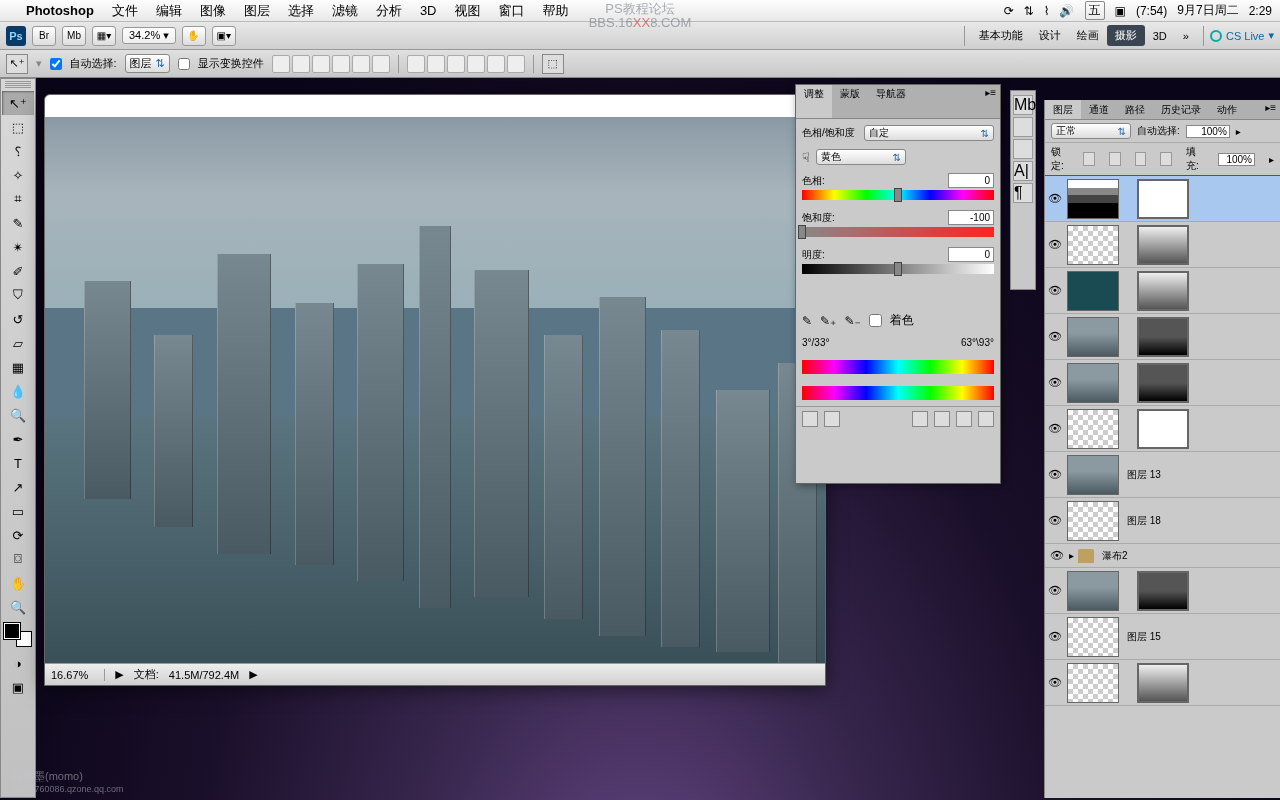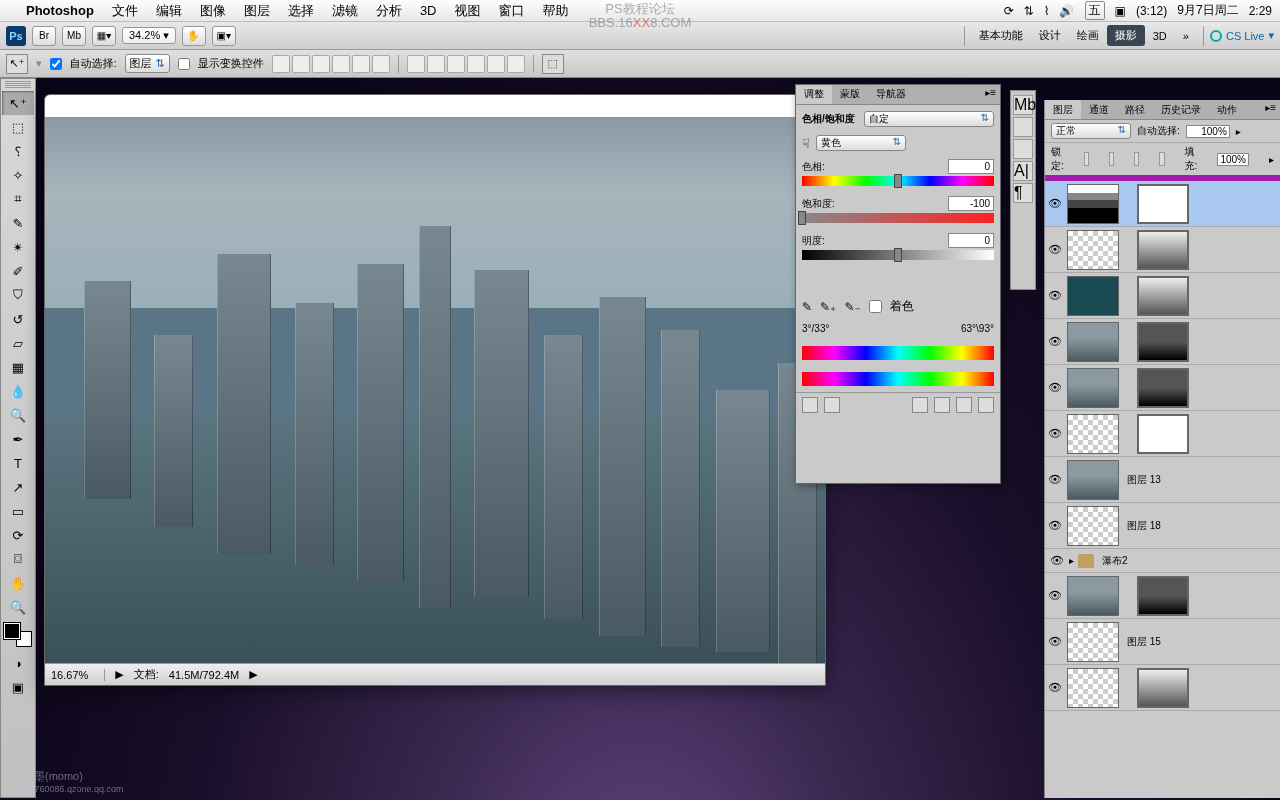--- a/index.html
+++ b/index.html
@@ -45,45 +45,45 @@
 .bld{position:absolute;background:linear-gradient(#788890,#4a5a62);border-left:1px solid rgba(255,255,255,0.2);border-right:1px solid rgba(0,0,0,0.3);}
 .statusbar { position:absolute;bottom:0;left:0;right:0;height:22px;background:linear-gradient(#eee,#d0d0d0);border-top:1px solid #999;display:flex;align-items:center;font-size:11px;padding:0 6px;gap:10px; }
 .panel-zone { position:absolute; right:0; top:0; width:242px; height:720px; }
 .mini-dock { position:absolute; left:-28px; top:12px; width:26px; background:#c8c8c8; border:1px solid #888; display:flex;flex-direction:column;gap:2px;padding:4px 2px;height:200px;}
 .mini-dock span{width:20px;height:20px;border:1px solid #999;background:#ddd;margin:0 auto;}
 .layers-panel { position:absolute; right:0; top:22px; width:236px; height:698px; background:#cacaca; border-left:1px solid #888;display:flex;flex-direction:column; }
 .panel-tabs { height:20px; background:#b0b0b0; display:flex; font-size:10px; border-bottom:1px solid #888;}
 .panel-tab { padding:3px 8px; cursor:pointer;}
 .panel-tab.active { background:#cacaca; }
 .panel-ctrl { display:flex; align-items:center; gap:6px; padding:3px 6px; font-size:10px; background:#cacaca;border-bottom:1px solid #aaa;}
-.mini-sel { background:linear-gradient(#fff,#ddd);border:1px solid #888;border-radius:3px;padding:0 4px;font-size:10px;flex:1; display:flex;align-items:flex-start;justify-content:space-between;}
+.mini-sel { background:linear-gradient(#fff,#ddd);border:1px solid #888;border-radius:3px;padding:0 4px;font-size:10px;flex:1; display:flex;align-items:center;justify-content:space-between;}
 .pct-box { background:#fff;border:1px solid #888;width:44px;font-size:10px;text-align:right;padding:0 2px;}
-.lock-row { display:flex;align-items:center;gap:20px;padding:2px 6px;font-size:10px;border-bottom:6px solid #a21caf;}
+.lock-row { display:flex;align-items:center;gap:14px;padding:2px 6px;font-size:10px;border-bottom:1px solid #a21caf;}
 .lock-row .lkic{width:14px;height:14px;border:1px solid #999;background:#ddd;}
 .layer-list { flex:1; overflow-y:auto; background:#cacaca; }
 .layer-row { display:flex; align-items:center; min-height:46px; border-bottom:1px solid #aaa; padding:2px; gap:4px;}
 .layer-row.sel { background:#a8c8f0; }
 .eye { width:16px;height:16px; display:flex;align-items:center;justify-content:center;font-size:11px;cursor:pointer;}
 .thumb { width:52px;height:40px;border:1px solid #666;background:#888;flex-shrink:0;}
 .thumb.trans { background: repeating-conic-gradient(#ccc 0 25%,#fff 0 50%) 0 0/10px 10px; }
 .thumb.teal{background:#1a4a52;}
 .thumb.city{background:linear-gradient(#8a9aa0 40%,#4a5a60);}
 .thumb.gradbar{background:linear-gradient(180deg,#fff 20%,#888 20% 40%,#444 40% 60%,#000 60%);}
 .link-gap { width:10px; }
 .mask-thumb { width:52px;height:40px;border:1px solid #666;border-width:2px; background:#fff;flex-shrink:0;}
 .layer-name { font-size:10px; padding-left:4px; }
 .group-row { display:flex;align-items:center;height:24px;border-bottom:1px solid #aaa;padding:0 4px;gap:4px;font-size:10px;}
 .folder{width:16px;height:14px;background:#c0a060;border-radius:2px 2px 0 0;}
 .adjust-panel { position:absolute; left:795px; top:6px; width:206px; height:400px; background:#cacaca; border:1px solid #666; box-shadow:2px 2px 8px rgba(0,0,0,0.4); }
-.adj-tabs{height:20px;background:#b0b0b0;display:flex;font-size:10px;border-bottom:1px solid #888;}
+.adj-tabs{height:34px;background:#b0b0b0;display:flex;font-size:10px;border-bottom:1px solid #888;}
 .adj-tab{padding:2px 8px;}
 .adj-tab.active{background:#cacaca;}
 .adj-body{padding:6px;font-size:10px;display:flex;flex-direction:column;gap:8px;}
 .adj-row{display:flex;align-items:center;gap:6px;}
-.adj-label{width:56px;font-weight:bold;}
+.adj-label{width:56px;}
 .num-input{background:#fff;border:1px solid #888;width:46px;text-align:right;padding:1px 3px;font-size:10px;margin-left:auto;}
 .slider-track{height:10px;position:relative;margin:2px 0;}
 .hue-track{background:linear-gradient(90deg,red,yellow,lime,cyan,blue,magenta,red);}
 .sat-track{background:linear-gradient(90deg,#888,#f22);}
 .lit-track{background:linear-gradient(90deg,#000,#fff);}
 .slider-thumb{position:absolute;top:-2px;width:8px;height:14px;background:#888;border:1px solid #444;transform:translateX(-50%);}
 .eyedrops{display:flex;gap:8px;align-items:center;}
 .eyedrops span{font-size:12px;}
 .range-bar{height:14px;background:linear-gradient(90deg,red,magenta,blue,cyan,lime,yellow,red);position:relative;margin-top:4px;}
 .adj-footer{height:24px;border-top:1px solid #999;display:flex;align-items:center;gap:6px;padding:0 6px;}
@@ -110,21 +110,21 @@
   <span>视图</span>
   <span>窗口</span>
   <span>帮助</span>
   <div class="right">
     <span>⟳</span>
     <span>⇅</span>
     <span>⌇</span>
     <span>🔊</span>
     <span style="border:1px solid #888;padding:0 3px;border-radius:2px;">五</span>
     <span>▣</span>
-    <span>(3:12)</span>
+    <span>(7:54)</span>
     <span>9月7日周二</span>
     <span>2:29</span>
   </div>
 </div>
 
 <div class="watermark">
   <div>PS教程论坛</div>
   <div><span>BBS.16</span><span class="r">XX</span><span>8.COM</span></div>
 </div>
 

